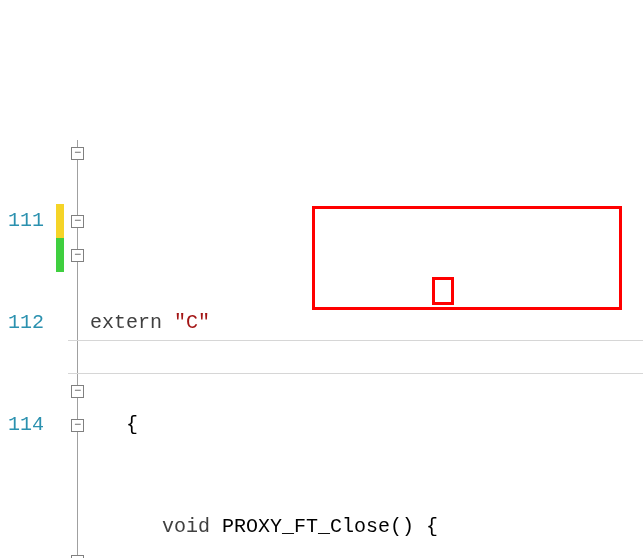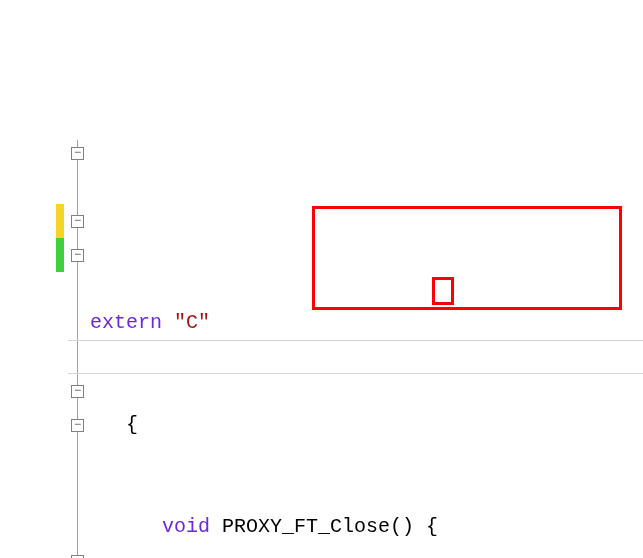--- a/index.html
+++ b/index.html
@@ -59,21 +59,21 @@
     line-height: 10px;
     text-align: center;
     color: #606060;
     cursor: pointer;
   }
   .code {
     position: relative;
     flex: 1;
   }
   .line { height: 34px; line-height: 34px; }
-  .kw   { color: #6d28d9; }
+  .kw   { color: #404040; }
   .str  { color: #a31515; }
   .txt  { color: #000000; }
   .caret-line {
     position: absolute;
     left: -22px;
     right: 0;
     height: 34px;
     border-top: 1px solid #d6d6d6;
     border-bottom: 1px solid #d6d6d6;
     background: rgba(0,0,0,0);
@@ -86,20 +86,23 @@
   }
 </style>
 </head>
 <body>
 
 
 
 <div class="editor">
 
   <div class="gutter">
+    <div>111</div>
+    <div>112</div>
+    <div>114</div>
     
     
     
     
     
     
     
     
     
     

